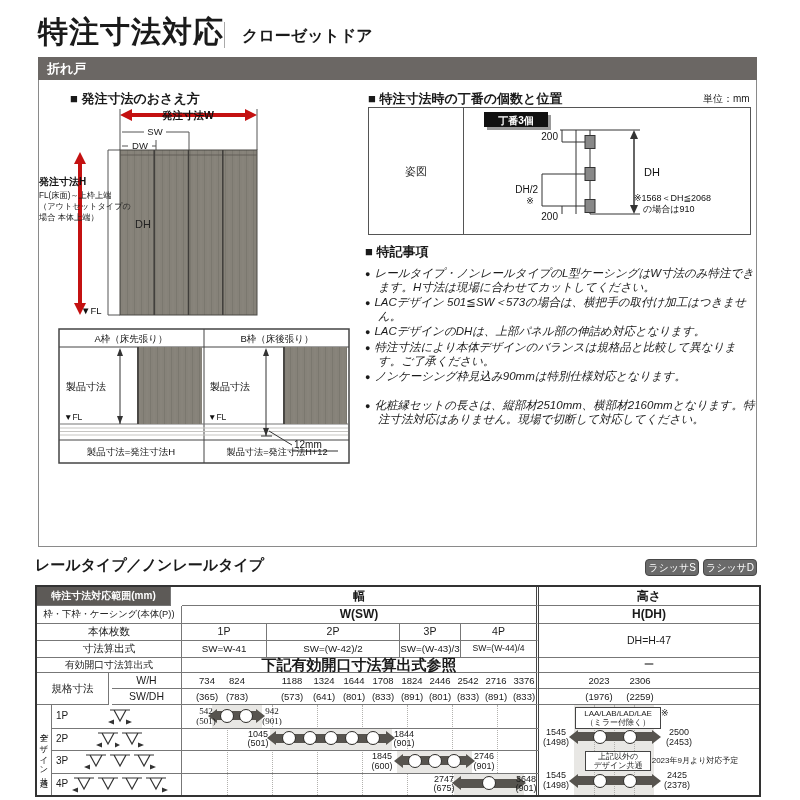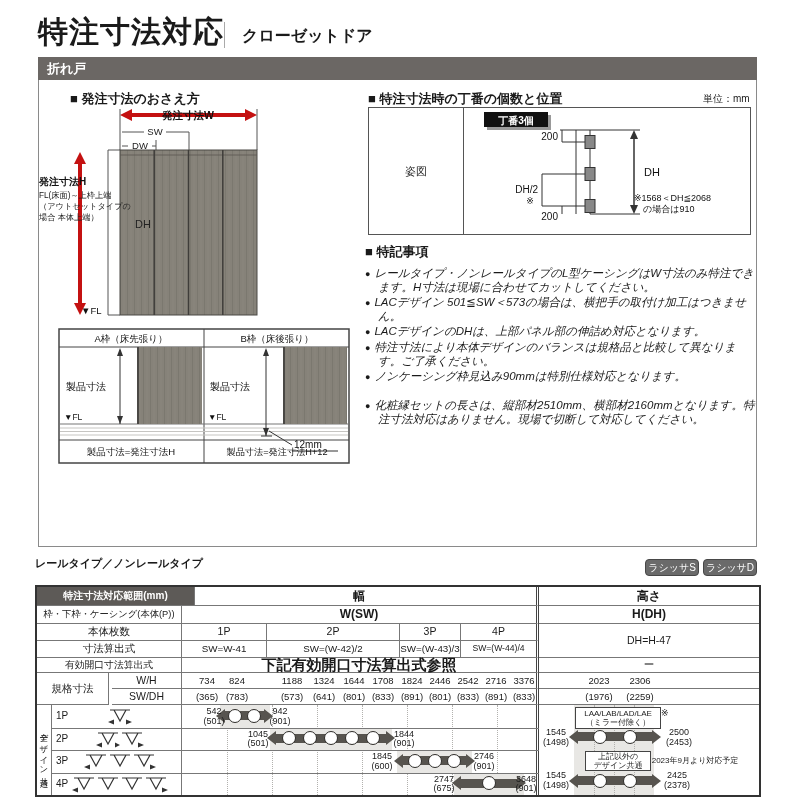--- a/index.html
+++ b/index.html
@@ -19,21 +19,21 @@
   .hinge-box{left:368px;top:107px;width:383px;height:128px;border:1.5px solid #555;box-sizing:border-box;}
   .hinge-left{position:absolute;left:0;top:0;width:95px;height:100%;border-right:1px solid #555;
               display:flex;align-items:center;justify-content:center;font-size:11px;box-sizing:border-box;}
   
   .notes{left:365px;top:243px;width:392px;}
   .notes ul{list-style:none;margin:6px 0 0 0;padding:0;}
   .notes li{font-size:11.5px;line-height:13px;padding-left:13px;text-indent:-13px;margin-top:2px;font-style:italic;}
   .notes li::before{content:"●";font-size:9px;margin-right:4px;}
   .notes li.gap{margin-top:15px;}
   
-  .b-title{left:35px;top:556px;font-size:11px;font-weight:700;}
+  .b-title{left:35px;top:556px;font-size:15px;font-weight:700;}
   .badge{position:absolute;top:559px;width:54px;height:17px;background:#6a6a6a;border:1px solid #474747;
          border-radius:4px;color:#fff;font-size:10px;text-align:center;line-height:15px;box-sizing:border-box;}
   
   .spec-table{left:35px;top:585px;width:722px;height:208px;border:2px solid #333;box-sizing:content-box;}
   .tc{position:absolute;box-sizing:border-box;display:flex;align-items:center;justify-content:center;
       border-right:1px solid #777;border-bottom:1px solid #777;font-size:10.5px;text-align:center;line-height:1.05;}
   .tc.dark{background:#5d5a57;color:#fff;font-weight:700;font-size:10px;}
   .tc.bold{font-weight:700;font-size:12px;}
   .tc.dd{border-right:3px double #444;}
   .tc.noB{border-bottom:none;}
@@ -215,21 +215,21 @@
       <li class="gap">化粧縁セットの長さは、縦部材2510mm、横部材2160mmとなります。特注寸法対応はありません。現場で切断して対応してください。</li>
     </ul>
   </div>
 
   <div class="abs b-title">レールタイプ／ノンレールタイプ</div>
   <div class="badge" style="left:645px;">ラシッサS</div>
   <div class="badge" style="left:703px;">ラシッサD</div>
 
   <div class="abs spec-table">
 
-    <div class="tc dark" style="left:0;top:0;width:158px;height:19px;">特注寸法対応範囲(mm)</div>
+    <div class="tc dark" style="left:0;top:0;width:134px;height:19px;">特注寸法対応範囲(mm)</div>
     <div class="tc bold dd" style="left:145px;top:0;width:357px;height:19px;">幅</div>
     <div class="tc bold noR" style="left:502px;top:0;width:220px;height:19px;">高さ</div>
 
     <div class="tc" style="left:0;top:19px;width:145px;height:18px;font-size:9.3px;">枠・下枠・ケーシング(本体(P))</div>
     <div class="tc bold dd" style="left:145px;top:19px;width:357px;height:18px;">W(SW)</div>
     <div class="tc bold noR" style="left:502px;top:19px;width:220px;height:18px;">H(DH)</div>
 
     <div class="tc" style="left:0;top:37px;width:145px;height:17px;">本体枚数</div>
     <div class="tc" style="left:145px;top:37px;width:85px;height:17px;">1P</div>
     <div class="tc" style="left:230px;top:37px;width:133px;height:17px;">2P</div>
@@ -334,21 +334,21 @@
 
     <div class="abs dd" style="left:145px;top:118px;width:357px;height:90px;border-right:3px double #444;box-sizing:border-box;">
       <div class="vdot" style="left:45px"></div>
       <div class="vdot" style="left:90px"></div>
       <div class="vdot" style="left:135px"></div>
       <div class="vdot" style="left:180px"></div>
       <div class="vdot" style="left:225px"></div>
       <div class="vdot" style="left:270px"></div>
       <div class="vdot" style="left:315px"></div>
 
-      <div class="abs" style="left:16px;top:0;width:357px;height:22.5px;">
+      <div class="abs" style="left:8px;top:0;width:357px;height:22.5px;font-family:Liberation Serif, serif;">
         <div class="shade" style="left:22px;width:50px;"></div>
         <div class="rlabel" style="left:16px;top:2px;">
             <span>542</span>
             <span>(501)</span>
           </div>
         <div class="bar" style="left:26px;width:41px;top:6px;">
             <span class="circ"></span>
             <span class="circ"></span>
           </div>
         <div class="rlabel" style="left:82px;top:2px;">

